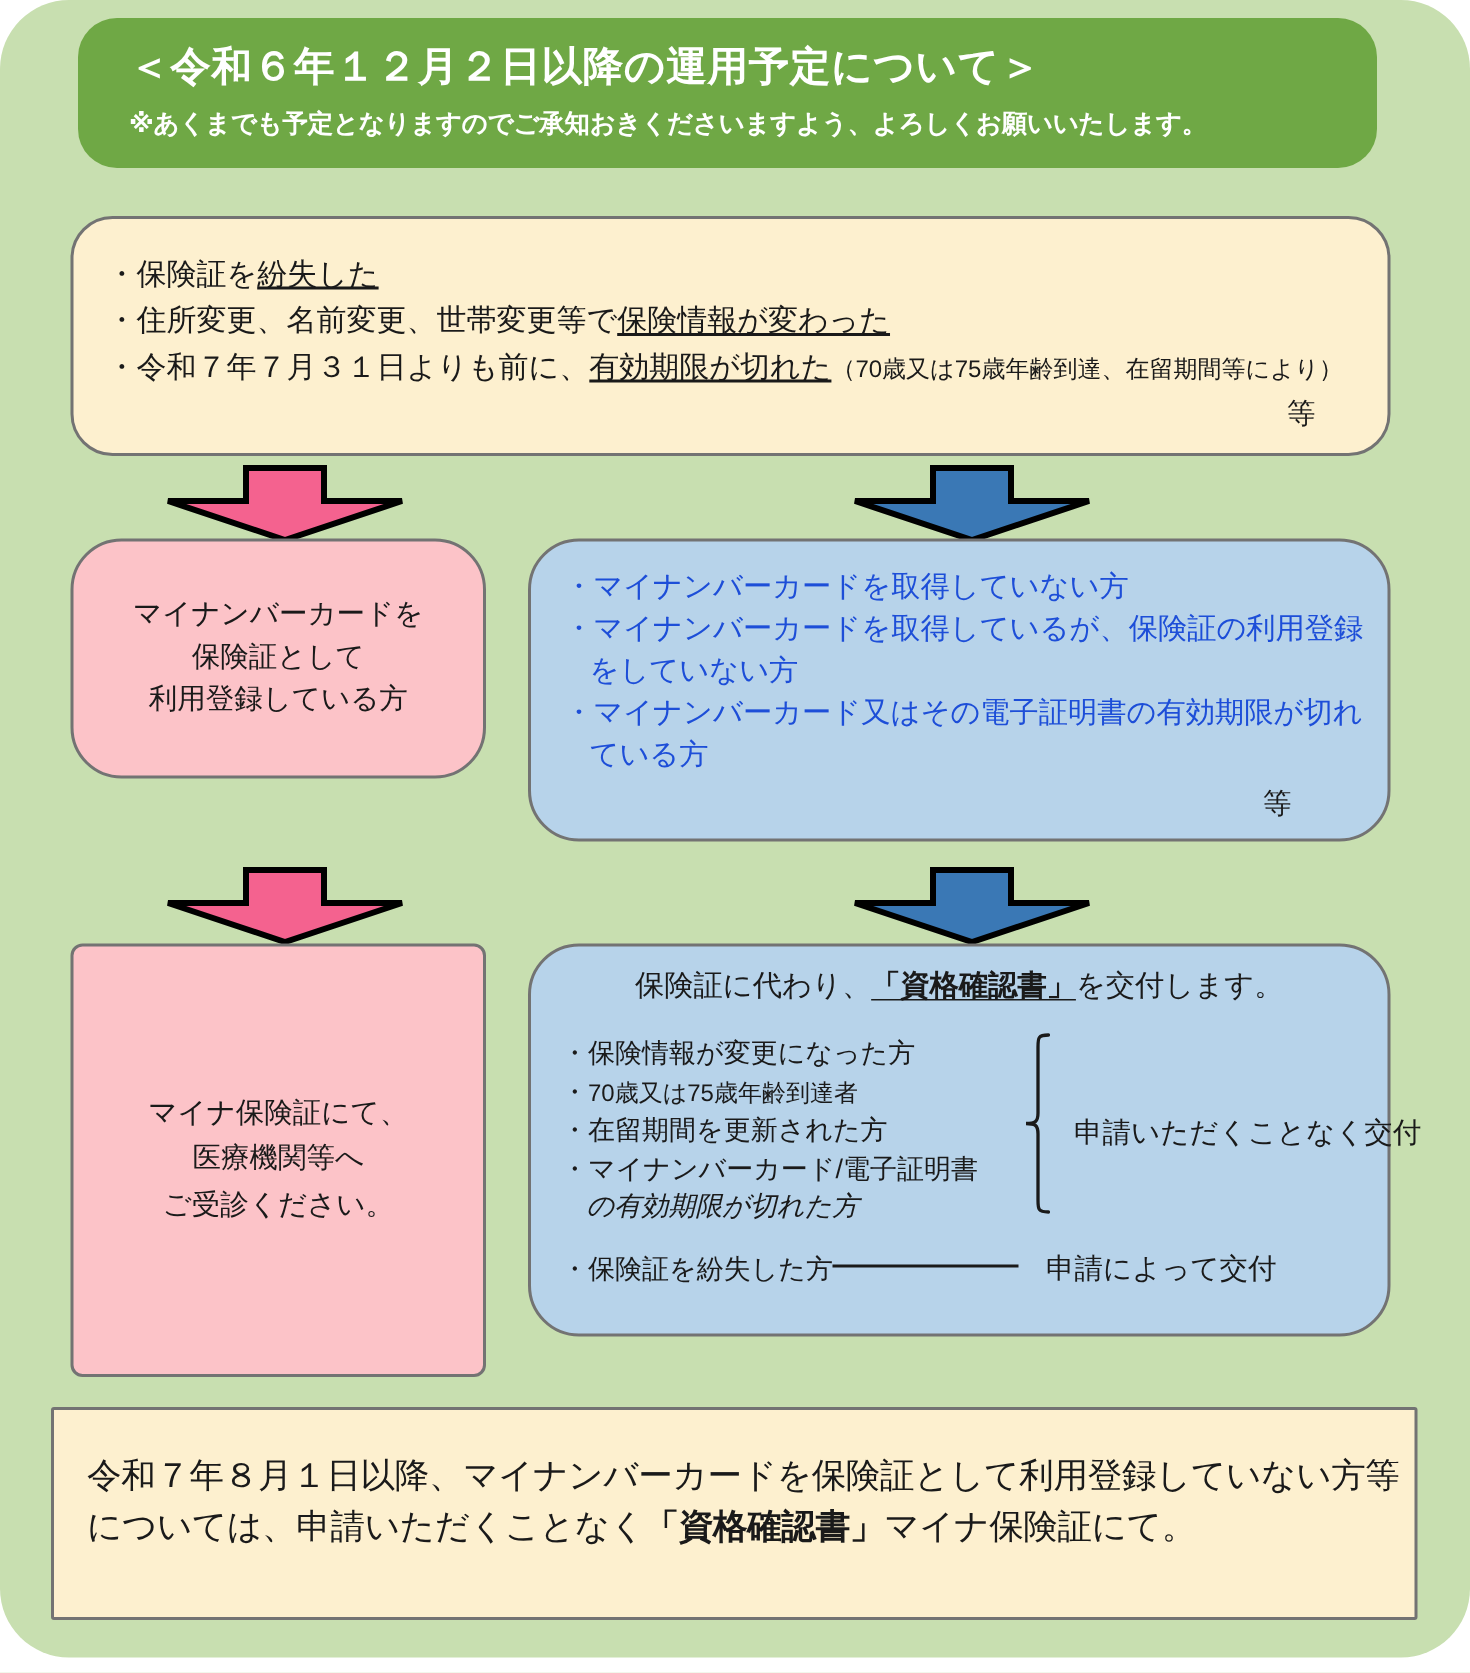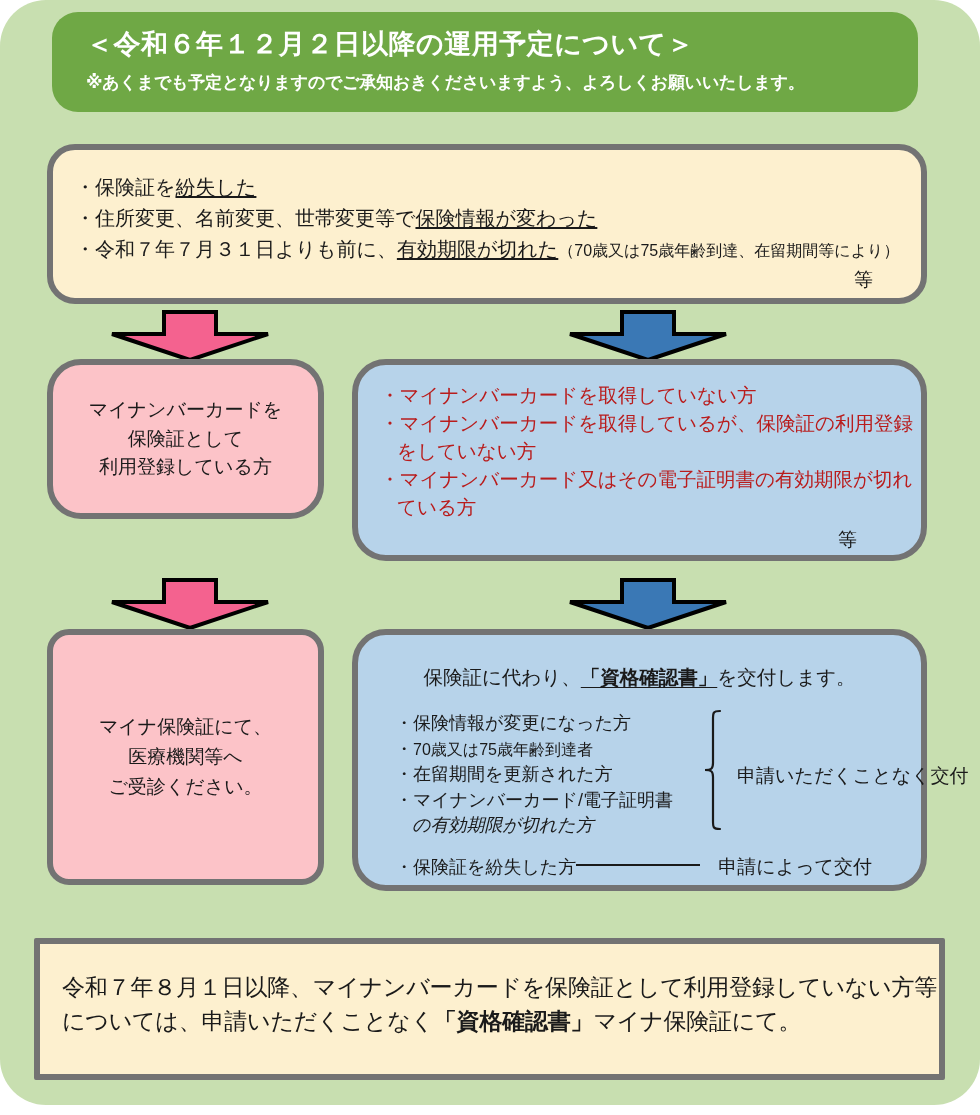--- a/index.html
+++ b/index.html
@@ -32,21 +32,21 @@
     height: 1105px;
     background: #c8dfb0;
     border-radius: 46px;
     box-sizing: border-box;
   }
 
   
   .box {
     position: absolute;
     box-sizing: border-box;
-    border: 6px solid #737373;
+    border: 2px solid #737373;
   }
 
   .header-banner {
     position: absolute;
     left: 52px;
     top: 12px;
     width: 866px;
     height: 100px;
     background: #6fa845;
     border-radius: 26px;
@@ -129,52 +129,52 @@
     left: 352px;
     top: 359px;
     width: 575px;
     height: 202px;
     border-radius: 34px;
     padding: 16px 16px 0 22px;
   }
   #unregistered-box .bline {
     font-size: 19.5px;
     line-height: 1.44;
-    color: #b91c1c;
+    color: #1d4ed8;
     white-space: nowrap;
   }
   #unregistered-box .cont { padding-left: 17px; }
   #unregistered-box .etc-right { padding-right: 48px; margin-top: 6px; }
 
   
   #use-box {
     left: 47px;
     top: 629px;
     width: 277px;
-    height: 256px;
-    border-radius: 22px;
+    height: 289px;
+    border-radius: 8px;
     display: flex;
     align-items: center;
     justify-content: center;
   }
   #use-box .ctext {
     font-size: 19px;
     line-height: 1.58;
     text-align: center;
     color: #1a1a1a;
   }
 
   
   #certificate-box {
     left: 352px;
     top: 629px;
     width: 575px;
     height: 262px;
     border-radius: 34px;
-    padding: 17px;
+    padding: 0;
   }
   .cert-head {
     text-align: center;
     font-size: 19.5px;
     color: #1a1a1a;
     padding-top: 12px;
     white-space: nowrap;
   }
   .cert-head .strong {
     font-weight: bold;

